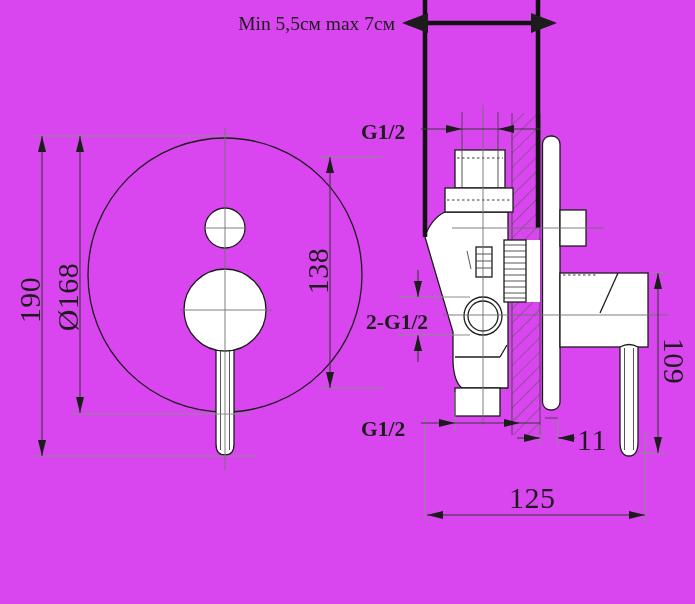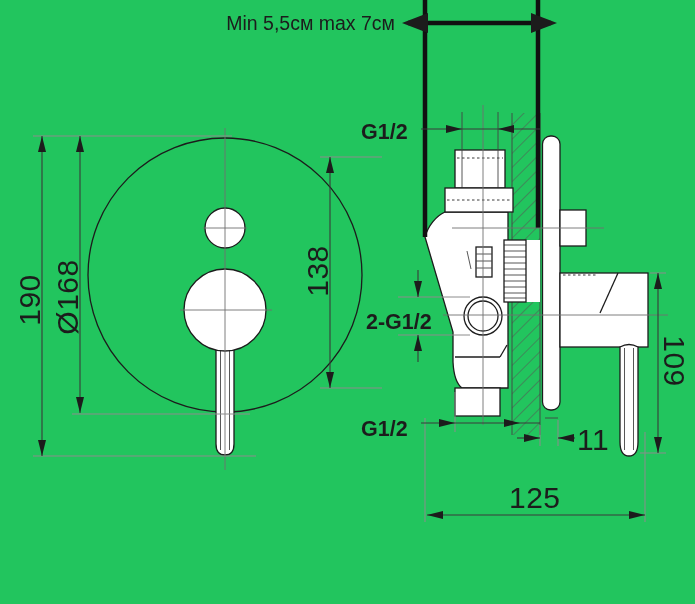--- a/index.html
+++ b/index.html
@@ -1,20 +1,20 @@
 <!DOCTYPE html>
 <html><head>
 <meta charset="utf-8">
 <style>
   html,body{margin:0;padding:0;background:#ffffff;}
   .canvas{
     position:relative;
     width:695px;height:604px;
-    background:#22c55e;
-    font-family:Liberation Sans, sans-serif;
+    background:#d946ef;
+    font-family:Liberation Serif, serif;
     overflow:hidden;
   }
   svg{display:block;}
   text{fill:#1c1c1c;}
   .dim-num{font-size:30px;letter-spacing:0.5px;}
   .thread-label{font-size:21.5px;font-weight:bold;}
   .note-label{font-size:19.5px;}
   .obj{stroke:#1c1c1c;stroke-width:1.3;fill:none;}
   .objw{stroke:#1c1c1c;stroke-width:1.3;fill:#ffffff;}
   .thin{stroke:#444444;stroke-width:0.9;fill:none;}

